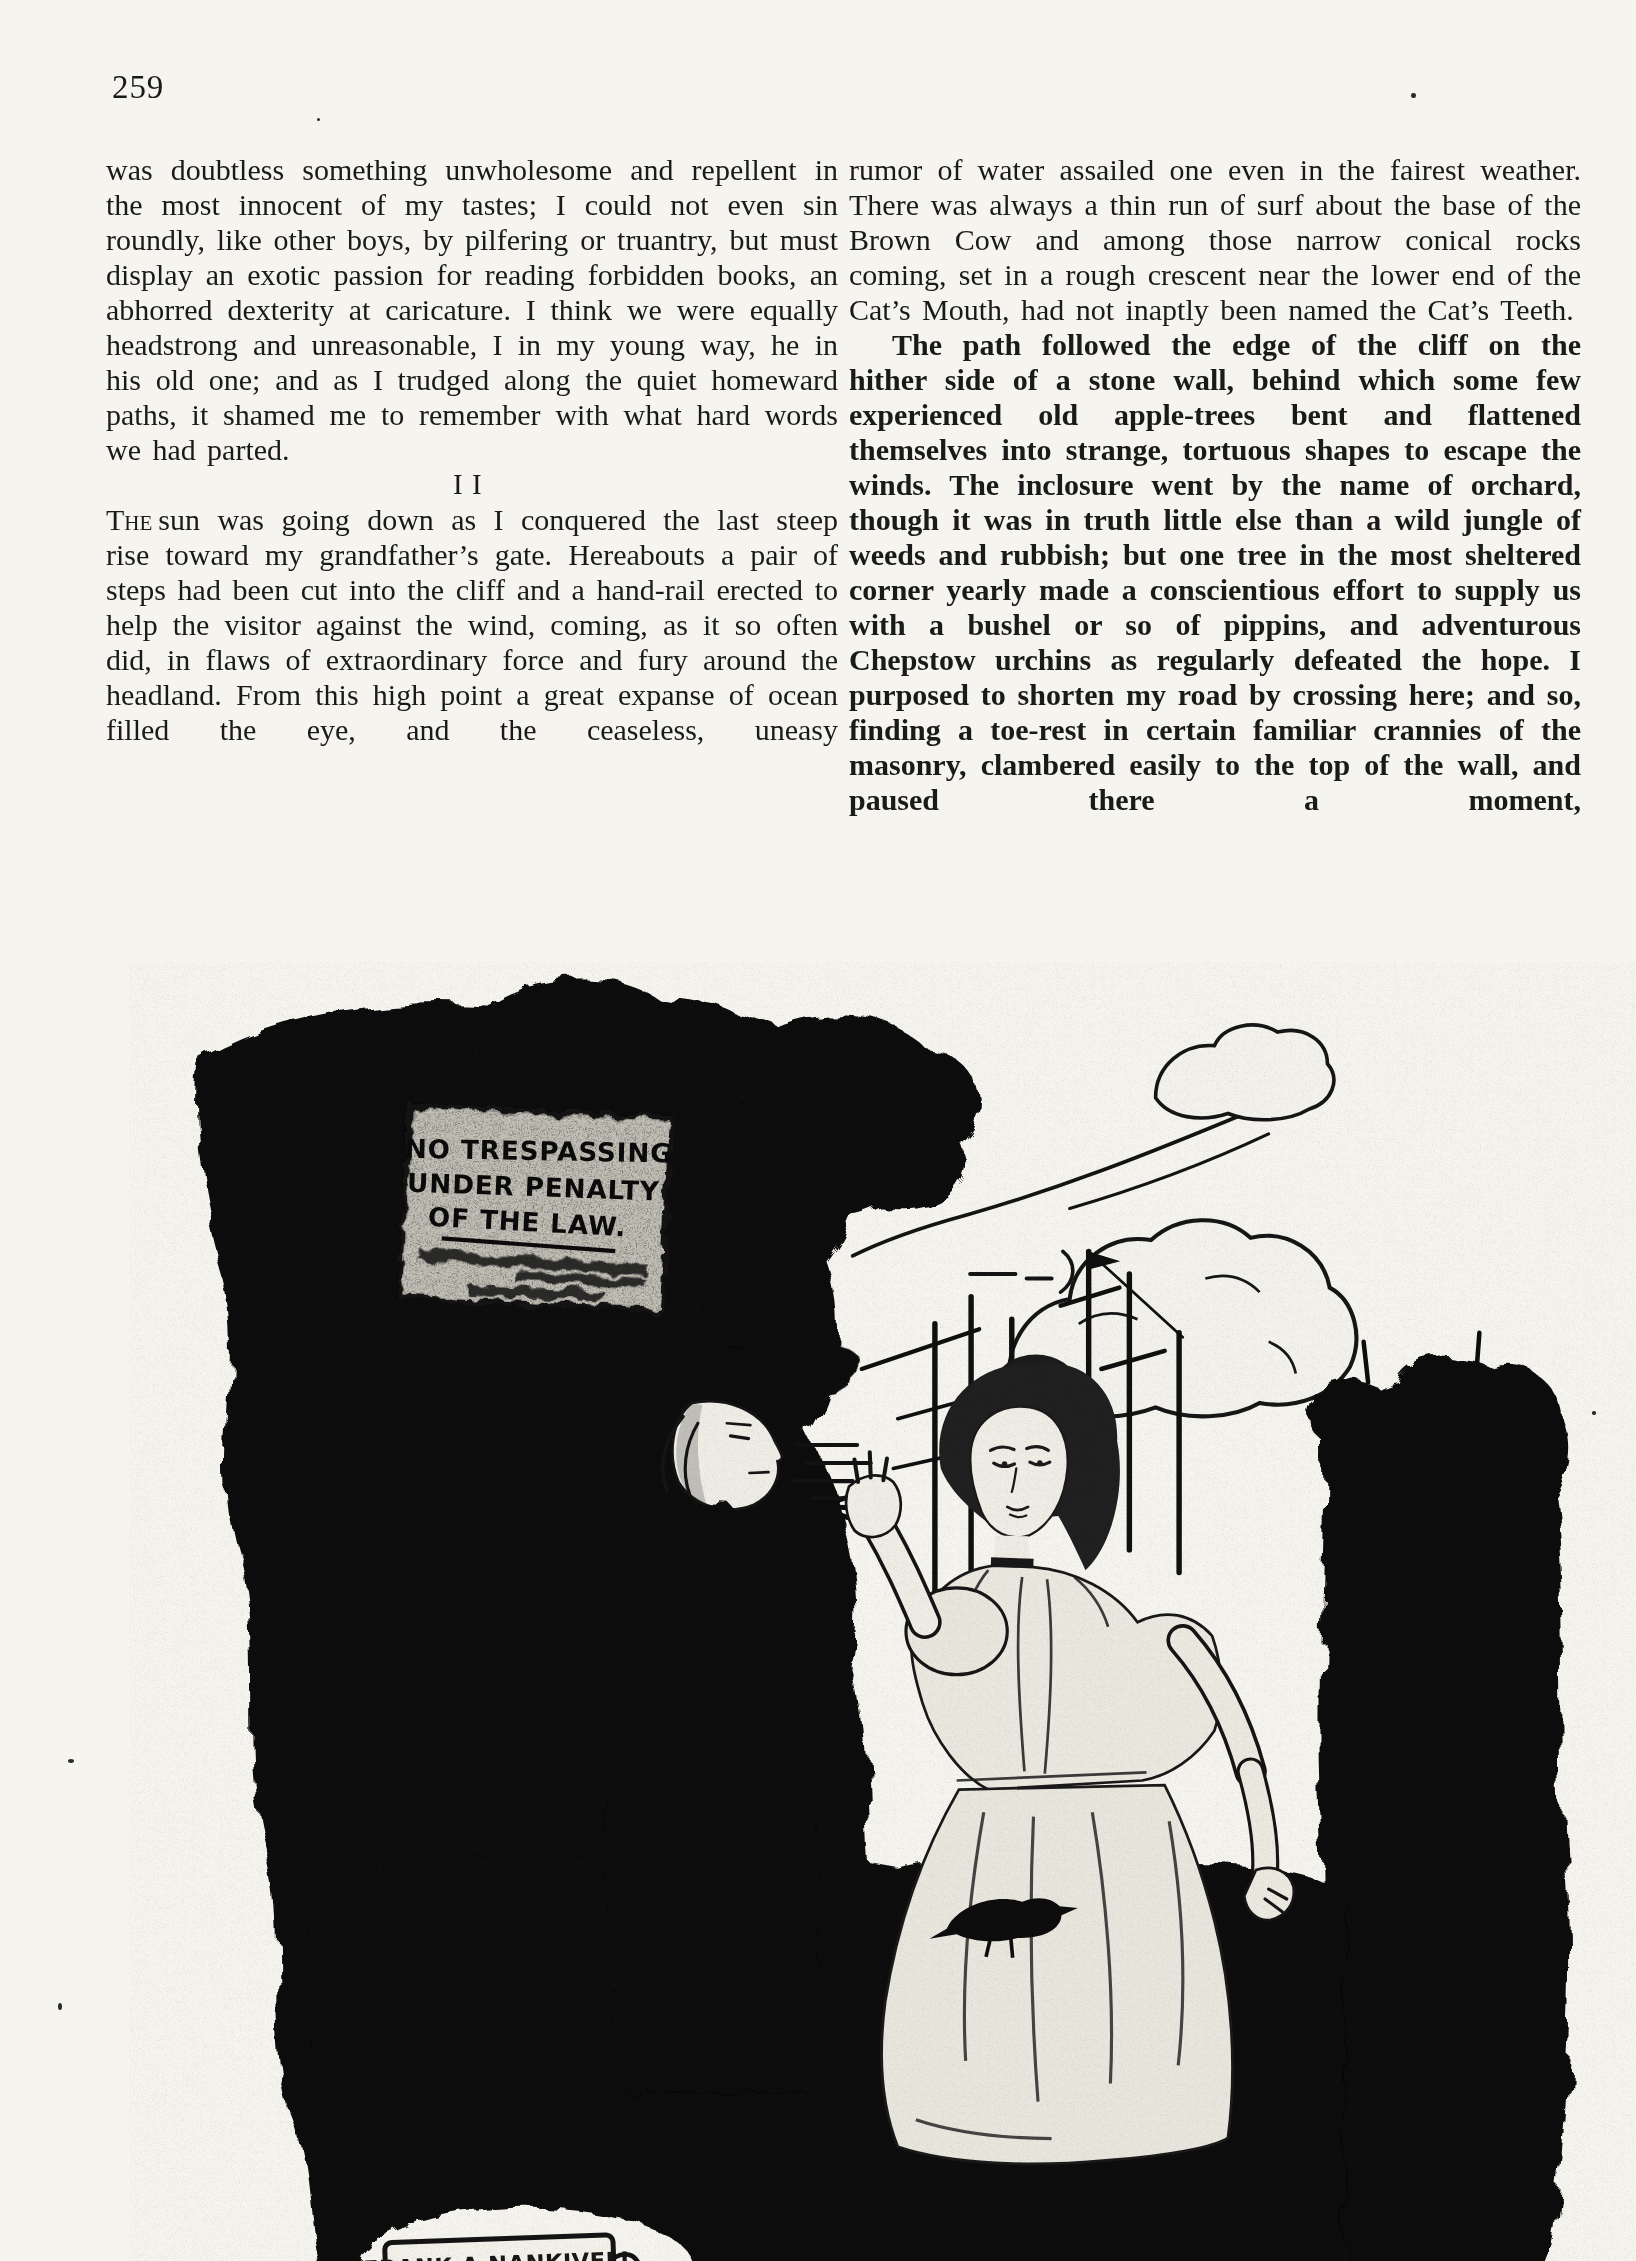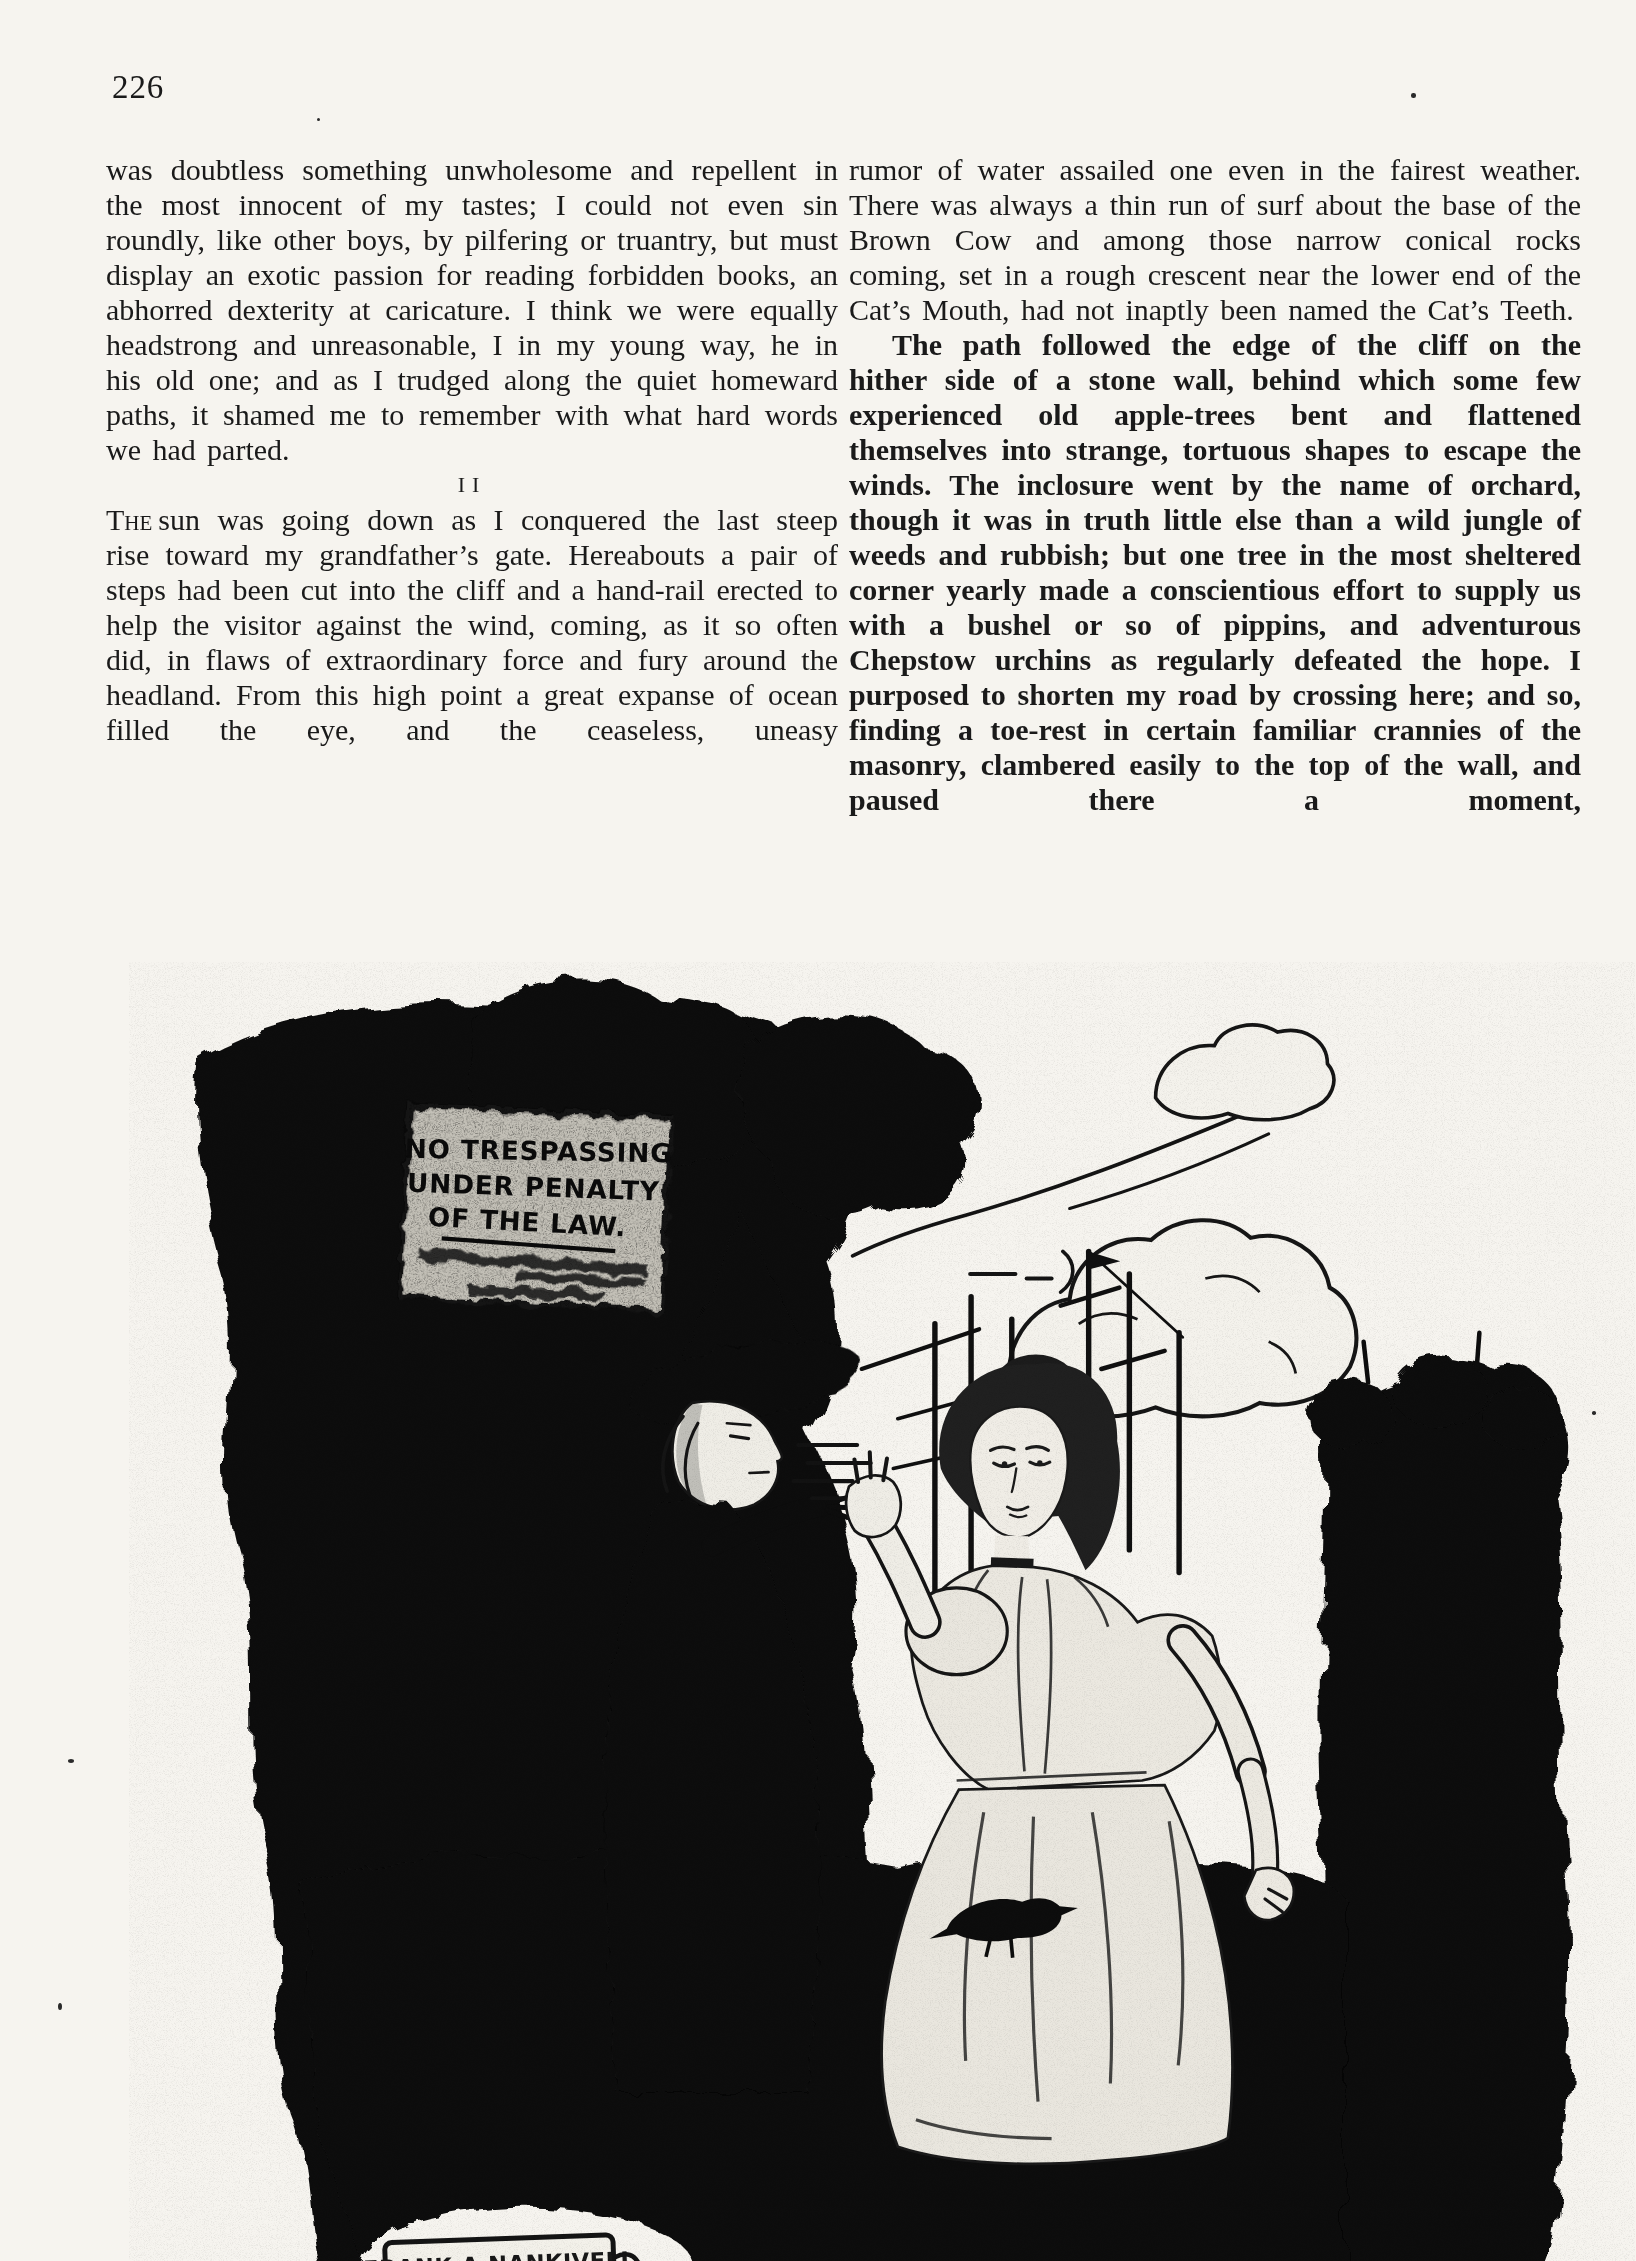--- a/index.html
+++ b/index.html
@@ -27,21 +27,21 @@
     text-align:justify;
     word-spacing:.13em;
   }
   .col p{margin:0;}
   .col-left{left:106px;width:732px;}
   .col-right{left:849px;width:732px;}
   .cont{text-align-last:justify;}
   .indent{text-indent:43px;font-weight:bold;}
   .sec-head{
     text-align:center;text-align-last:center;
-    font-size:22px;letter-spacing:.32em;
+    font-size:29px;letter-spacing:.32em;
     margin:38px 0 32px 0;
   }
   .lead{font-variant:small-caps;margin-right:.20em;}
   .illu{
     position:absolute;left:129px;top:962px;
     width:1506px;height:1377px;
   }
   .illu svg{display:block;width:100%;height:100%;}
   .fleck{position:absolute;background:#2a2a2a;border-radius:50%;}
   .f1{left:1411px;top:93px;width:4.5px;height:4.5px;}
@@ -49,21 +49,21 @@
   .f3{left:58px;top:2003px;width:4.1px;height:7.2px;}
   .f4{left:1592px;top:1411px;width:3.6px;height:3.6px;}
   .f6{left:317px;top:118px;width:3.2px;height:3.2px;}
   text{user-select:none;}
 </style>
 </head>
 <body>
 
 <div class="page">
 
-  <div class="pgnum">226</div>
+  <div class="pgnum">259</div>
 
   <div class="col col-left">
     <p>was doubtless something unwholesome and repellent in the most innocent of my tastes; I could not even sin roundly, like other boys, by pilfering or truantry, but must display an exotic passion for reading forbidden books, an abhorred dexterity at caricature.  I think we were equally headstrong and unreasonable, I in my young way, he in his old one; and as I trudged along the quiet homeward paths, it shamed me to remember with what hard words we had parted.</p>
     <p class="sec-head">II</p>
     <p class="cont"><span class="lead">The</span><span>sun was going down as I conquered the last steep rise toward my grandfather’s gate. Hereabouts a pair of steps had been cut into the cliff and a hand-rail erected to help the visitor against the wind, coming, as it so often did, in flaws of extraordinary force and fury around the headland.  From this high point a great expanse of ocean filled the eye, and the ceaseless, uneasy</span></p>
   </div>
 
   <div class="col col-right">
     <p>rumor of water assailed one even in the fairest weather.  There was always a thin run of surf about the base of the Brown Cow and among those narrow conical rocks coming, set in a rough crescent near the lower end of the Cat’s Mouth, had not inaptly been named the Cat’s Teeth.</p>
     <p class="indent cont">The path followed the edge of the cliff on the hither side of a stone wall, behind which some few experienced old apple-trees bent and flattened themselves into strange, tortuous shapes to escape the winds.  The inclosure went by the name of orchard, though it was in truth little else than a wild jungle of weeds and rubbish; but one tree in the most sheltered corner yearly made a conscientious effort to supply us with a bushel or so of pippins, and adventurous Chepstow urchins as regularly defeated the hope.  I purposed to shorten my road by crossing here; and so, finding a toe-rest in certain familiar crannies of the masonry, clambered easily to the top of the wall, and paused there a moment,</p>

